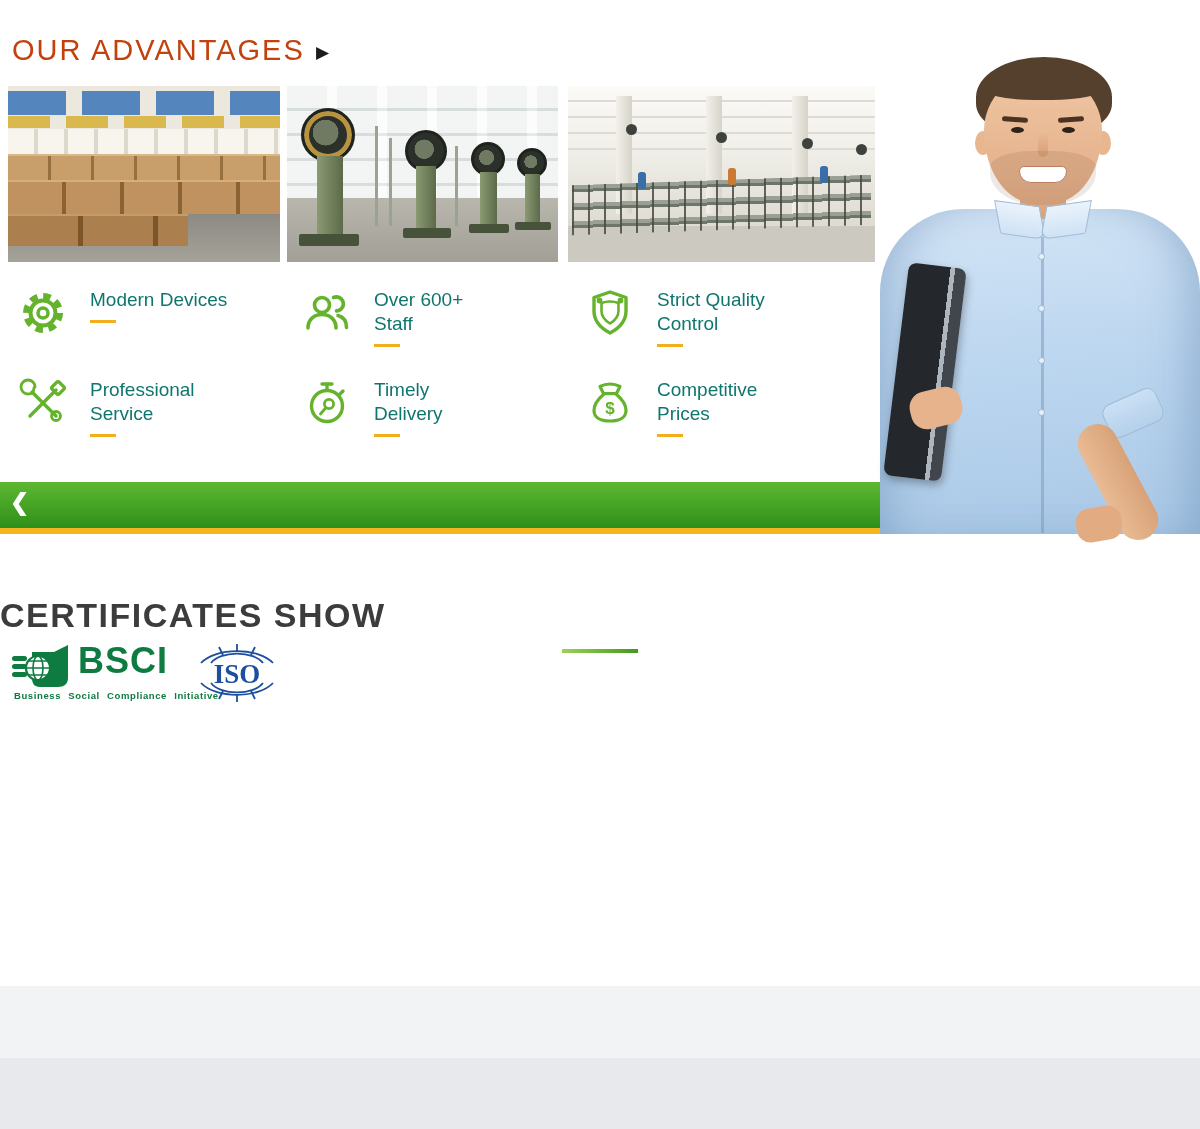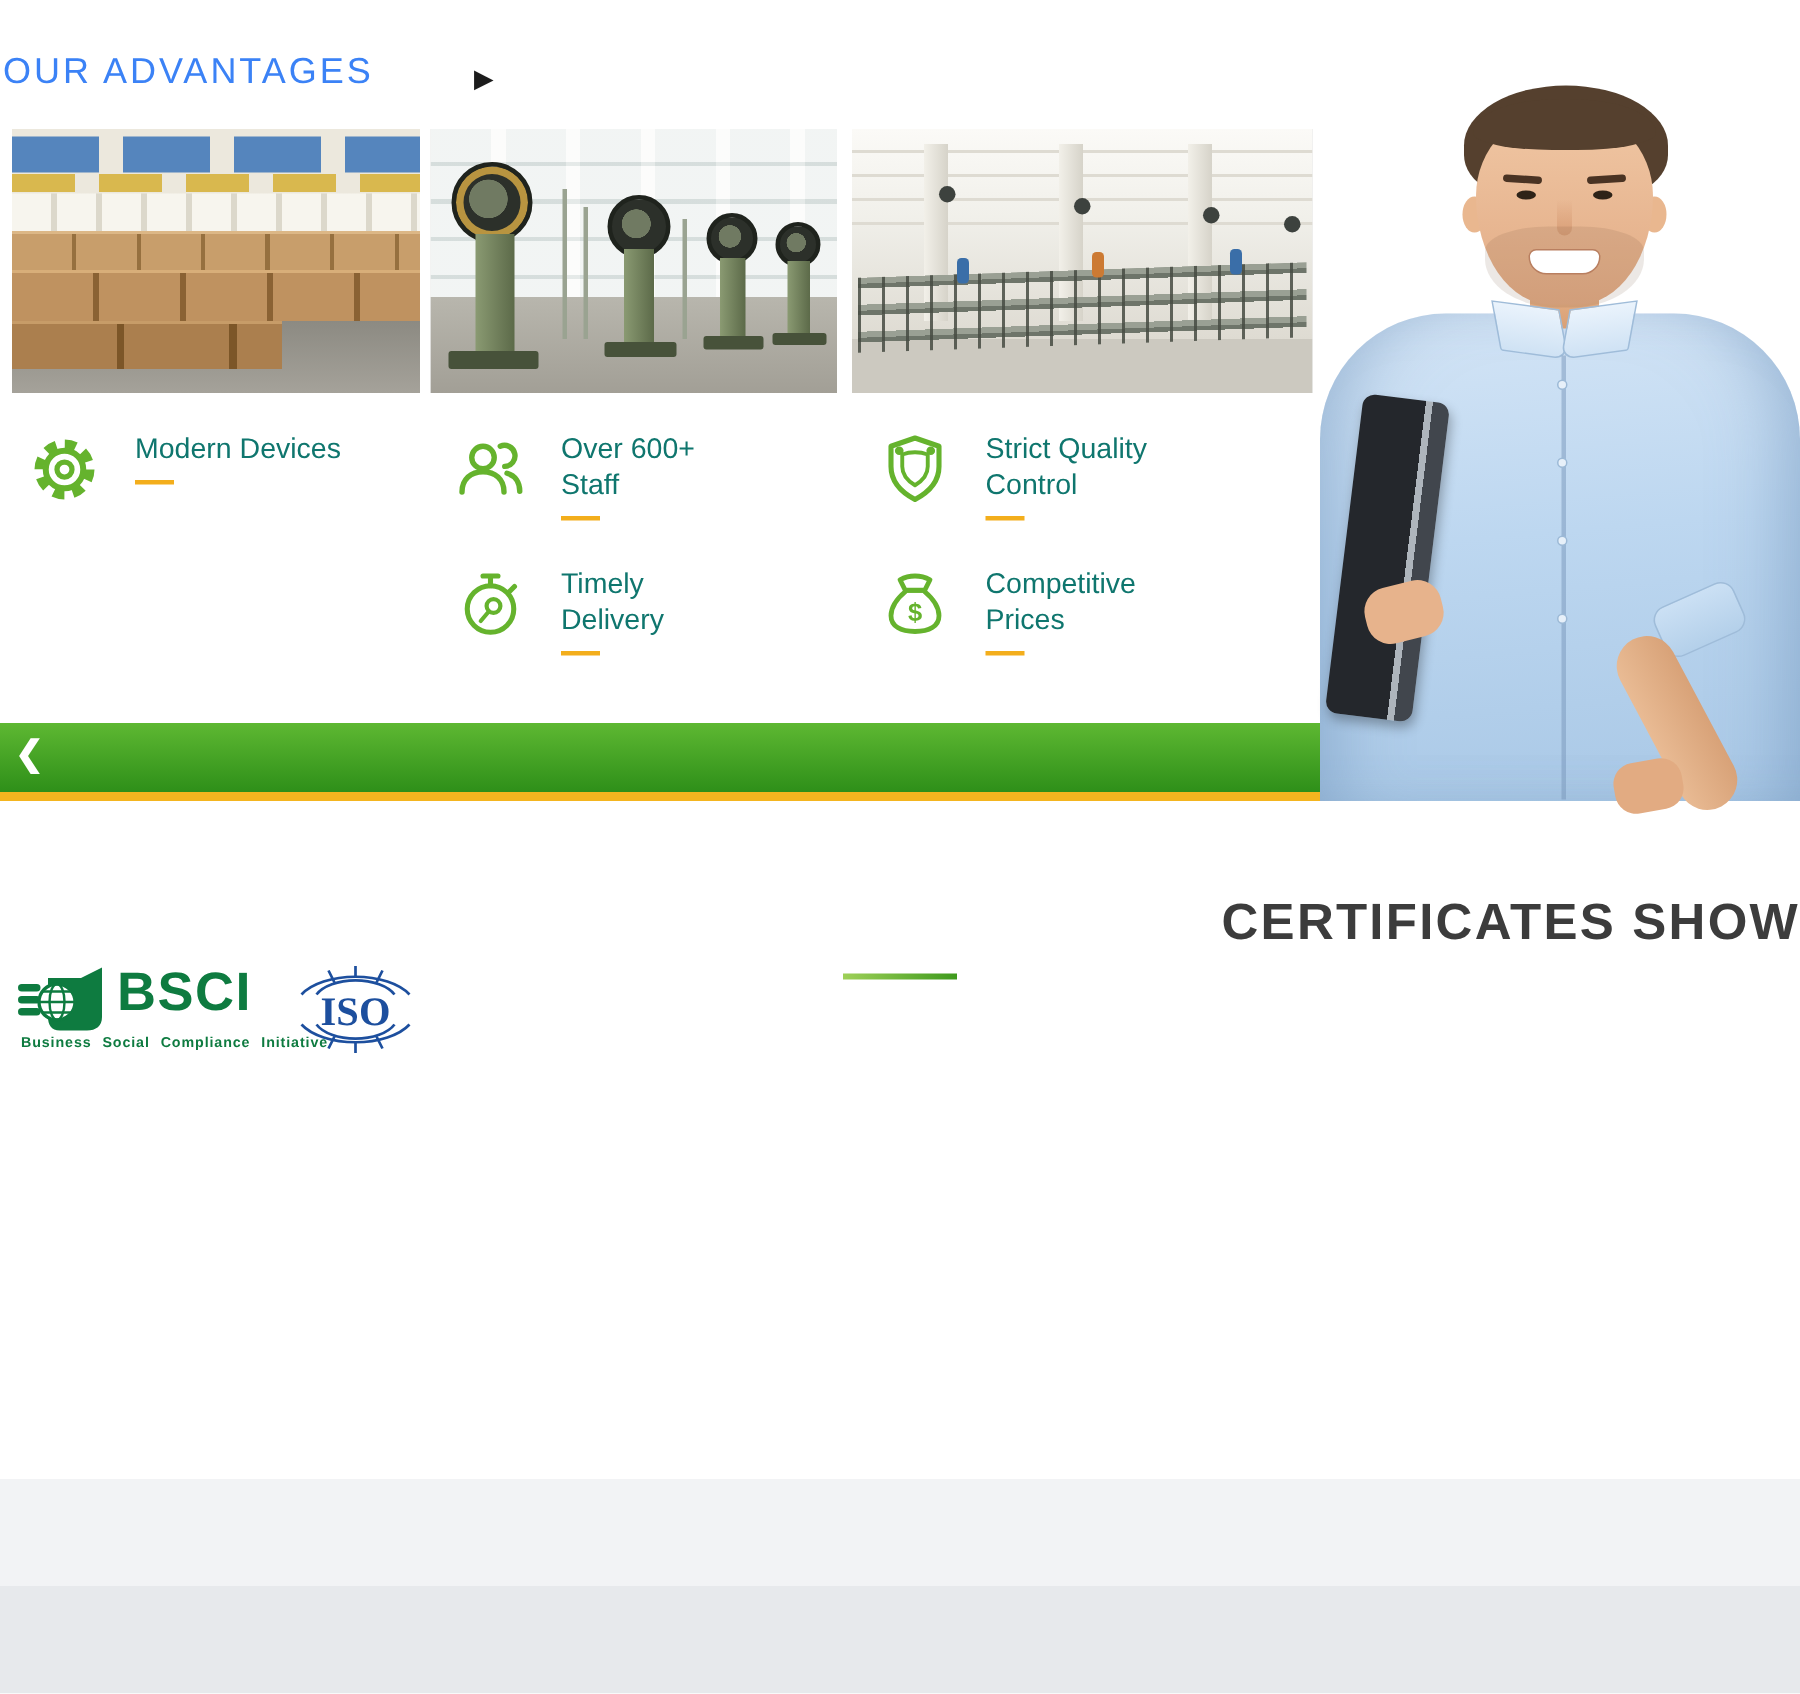--- a/index.html
+++ b/index.html
@@ -1,20 +1,20 @@
 <!DOCTYPE html>
 <html><head>
 <meta charset="utf-8">
 <style>
 *{margin:0;padding:0;box-sizing:border-box}
 body{background:#fff}
 #app{position:relative;width:1200px;height:1129px;background:#fff;font-family:"Liberation Sans",sans-serif;overflow:hidden}
 #app [class],#app div,#app span{position:absolute}
 
-.h1{left:2px;top:34px;font-size:24px;letter-spacing:2px;color:#3b82f6;position:absolute;white-space:nowrap}
+.h1{left:12px;top:34px;font-size:29px;letter-spacing:2px;color:#c2410c;position:absolute;white-space:nowrap}
 .h1-arrow{left:316px;top:42px;font-size:17px;color:#1c1c1c}
 .photo{top:86px;height:176px;overflow:hidden;background:#ddd}
 #ph1{left:8px;width:272px}#ph2{left:287px;width:271px}#ph3{left:568px;width:307px}
 .fill{position:absolute;left:0;right:0}
 .ph1-wall{top:0;height:72px;background:#ece8dd}
 .ph1-blue{top:5px;height:24px;background:repeating-linear-gradient(90deg,#5585bd 0 58px,#ece8dd 58px 74px)}
 .ph1-yel{top:30px;height:12px;background:repeating-linear-gradient(90deg,#d9b84e 0 42px,#ece8dd 42px 58px)}
 .ph1-win{top:43px;height:27px;background:repeating-linear-gradient(90deg,#f7f5ee 0 26px,#dcd8cb 26px 30px)}
 .ph1-floor{top:128px;bottom:0;background:linear-gradient(180deg,#8c8a82,#a5a29a)}
 .ph1-r1{top:68px;height:26px;background:repeating-linear-gradient(90deg,#c89e6b 0 40px,#96703f 40px 43px);border-top:2px solid #dcb786}
@@ -69,21 +69,21 @@
 .cr{left:164px;transform:skewX(-18deg) rotate(-8deg);border-radius:0 0 2px 10px}
 .m-placket{left:161px;top:180px;width:3px;height:296px;background:rgba(120,150,185,.5)}
 .m-btn{left:158px;width:7px;height:7px;border-radius:50%;background:#e7f0f9;border:1px solid #9cb9d6}
 .m-laptop{left:16px;top:208px;width:58px;height:214px;background:linear-gradient(90deg,#24272c 0 72%,#aeb5bc 72% 80%,#41464d 80%);border-radius:8px;transform:rotate(7deg);box-shadow:2px 4px 8px rgba(0,0,0,.3)}
 .m-hand-l{left:30px;top:332px;width:52px;height:38px;background:#e7b38c;border-radius:16px;transform:rotate(-14deg)}
 .m-cuff{left:224px;top:338px;width:58px;height:36px;background:linear-gradient(180deg,#cbe0f4,#b4d0ea);border-radius:10px;transform:rotate(-24deg);border:1px solid #9fbcd9}
 .m-arm-r{left:218px;top:362px;width:40px;height:126px;background:linear-gradient(90deg,#e9bb94,#d8a278);border-radius:20px;transform:rotate(-28deg)}
 .m-hand-r{left:196px;top:450px;width:46px;height:34px;background:#e2ab82;border-radius:14px;transform:rotate(-10deg)}
 
 #certsec{left:0;top:534px;width:1200px;height:595px;background:linear-gradient(180deg,#fff 0 76%,#f2f3f5 76% 88%,#e7e9ec 88% 100%)}
-.h2{left:0;top:62px;width:1200px;text-align:right;font-size:34px;font-weight:bold;color:#3c3c3c;letter-spacing:1.5px}
+.h2{left:0;top:62px;width:1200px;text-align:left;font-size:34px;font-weight:bold;color:#3c3c3c;letter-spacing:1.5px}
 .h2-u{left:562px;top:115px;width:76px;height:4px;background:linear-gradient(90deg,#9ed058,#3e9a1d)}
 .bsci{left:12px;top:104px;width:230px;height:66px}
 .bsci-name{left:66px;top:2px;font-size:36px;font-weight:600;color:#0e7b40;letter-spacing:1px}
 .bsci-tag{left:2px;top:52px;font-size:9.5px;font-weight:bold;color:#0e7b40;letter-spacing:.6px;word-spacing:4px;white-space:nowrap}
 .iso{left:194px;top:108px;width:86px;height:62px}
 </style>
 </head>
 <body>
 
 <div id="app">
@@ -205,20 +205,34 @@
           <path d="M25 13.5c4.5 0 8.5 1.5 8.5 1.5v8c0 5.5-3.5 9.5-8.5 12.5-5-3-8.5-7-8.5-12.5v-8s4-1.5 8.5-1.5z" stroke-width="2.6"></path>
           <circle cx="14.5" cy="12.5" r="1.2" fill="#65b32d"></circle>
           <circle cx="35.5" cy="12.5" r="1.2" fill="#65b32d"></circle>
         </svg></span>
     <span class="adv-txt">
         <span class="adv-l">Strict Quality</span>
         <span class="adv-l">Control</span>
         <span class="adv-u"></span>
       </span>
   </div>
+  <div class="adv" style="left:18px;top:378px">
+    <span class="adv-ico"><svg width="50" height="50" viewBox="0 0 50 50" fill="none" stroke="#65b32d" stroke-width="3.4" stroke-linecap="round">
+          <path d="M12 38L38 12"></path>
+          <rect x="35" y="5" width="10" height="10" rx="2" transform="rotate(45 40 10)"></rect>
+          <path d="M38 38L14 14"></path>
+          <path d="M17 9a7 7 0 1 0-7 7l5-1 1-5z" stroke-width="2.8"></path>
+          <circle cx="38" cy="38" r="4.5" stroke-width="2.8"></circle>
+        </svg></span>
+    <span class="adv-txt">
+        <span class="adv-l">Professional</span>
+        <span class="adv-l">Service</span>
+        <span class="adv-u"></span>
+      </span>
+  </div>
   <div class="adv" style="left:302px;top:378px">
     <span class="adv-ico"><svg width="50" height="50" viewBox="0 0 50 50" fill="none" stroke="#65b32d" stroke-width="3.4" stroke-linecap="round">
           <circle cx="25" cy="28" r="15.5"></circle>
           <path d="M25 12.5V7M20 6h10"></path>
           <path d="M37.5 16.5l3.5-3.5"></path>
           <circle cx="27" cy="26" r="4.6" stroke-width="2.8"></circle>
           <path d="M24 29.5l-5.5 6.5" stroke-width="2.8"></path>
         </svg></span>
     <span class="adv-txt">
         <span class="adv-l">Timely</span>

